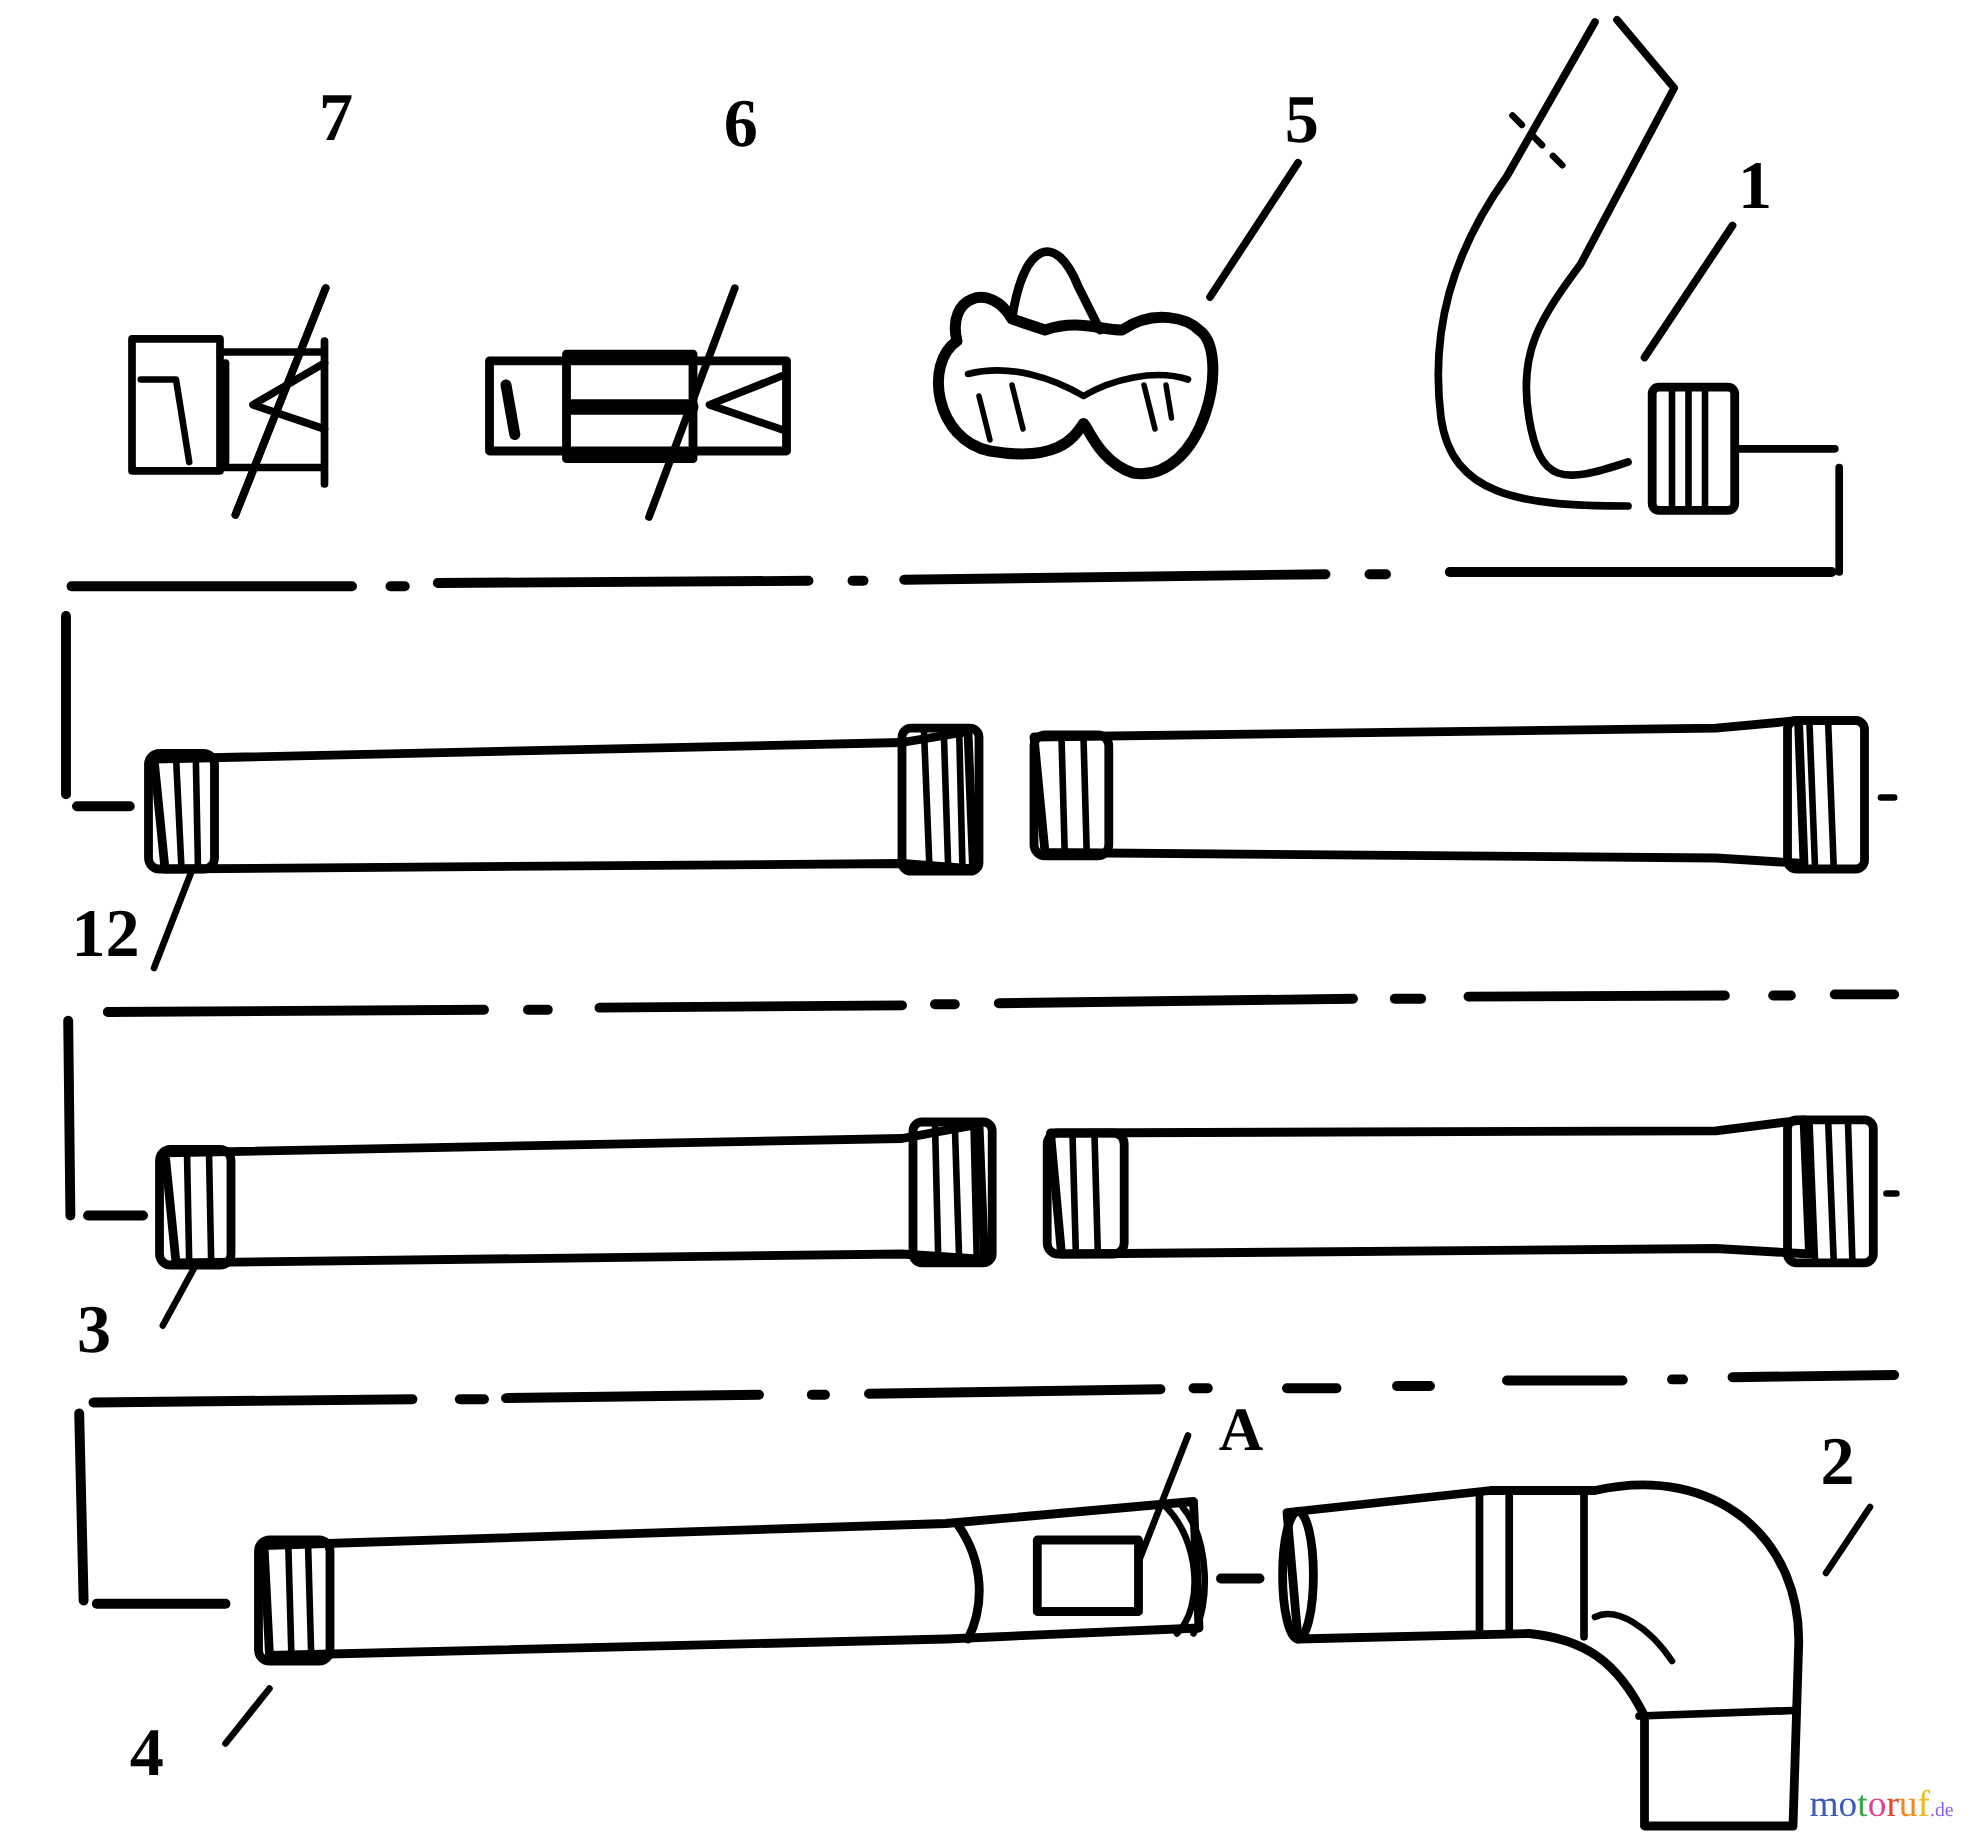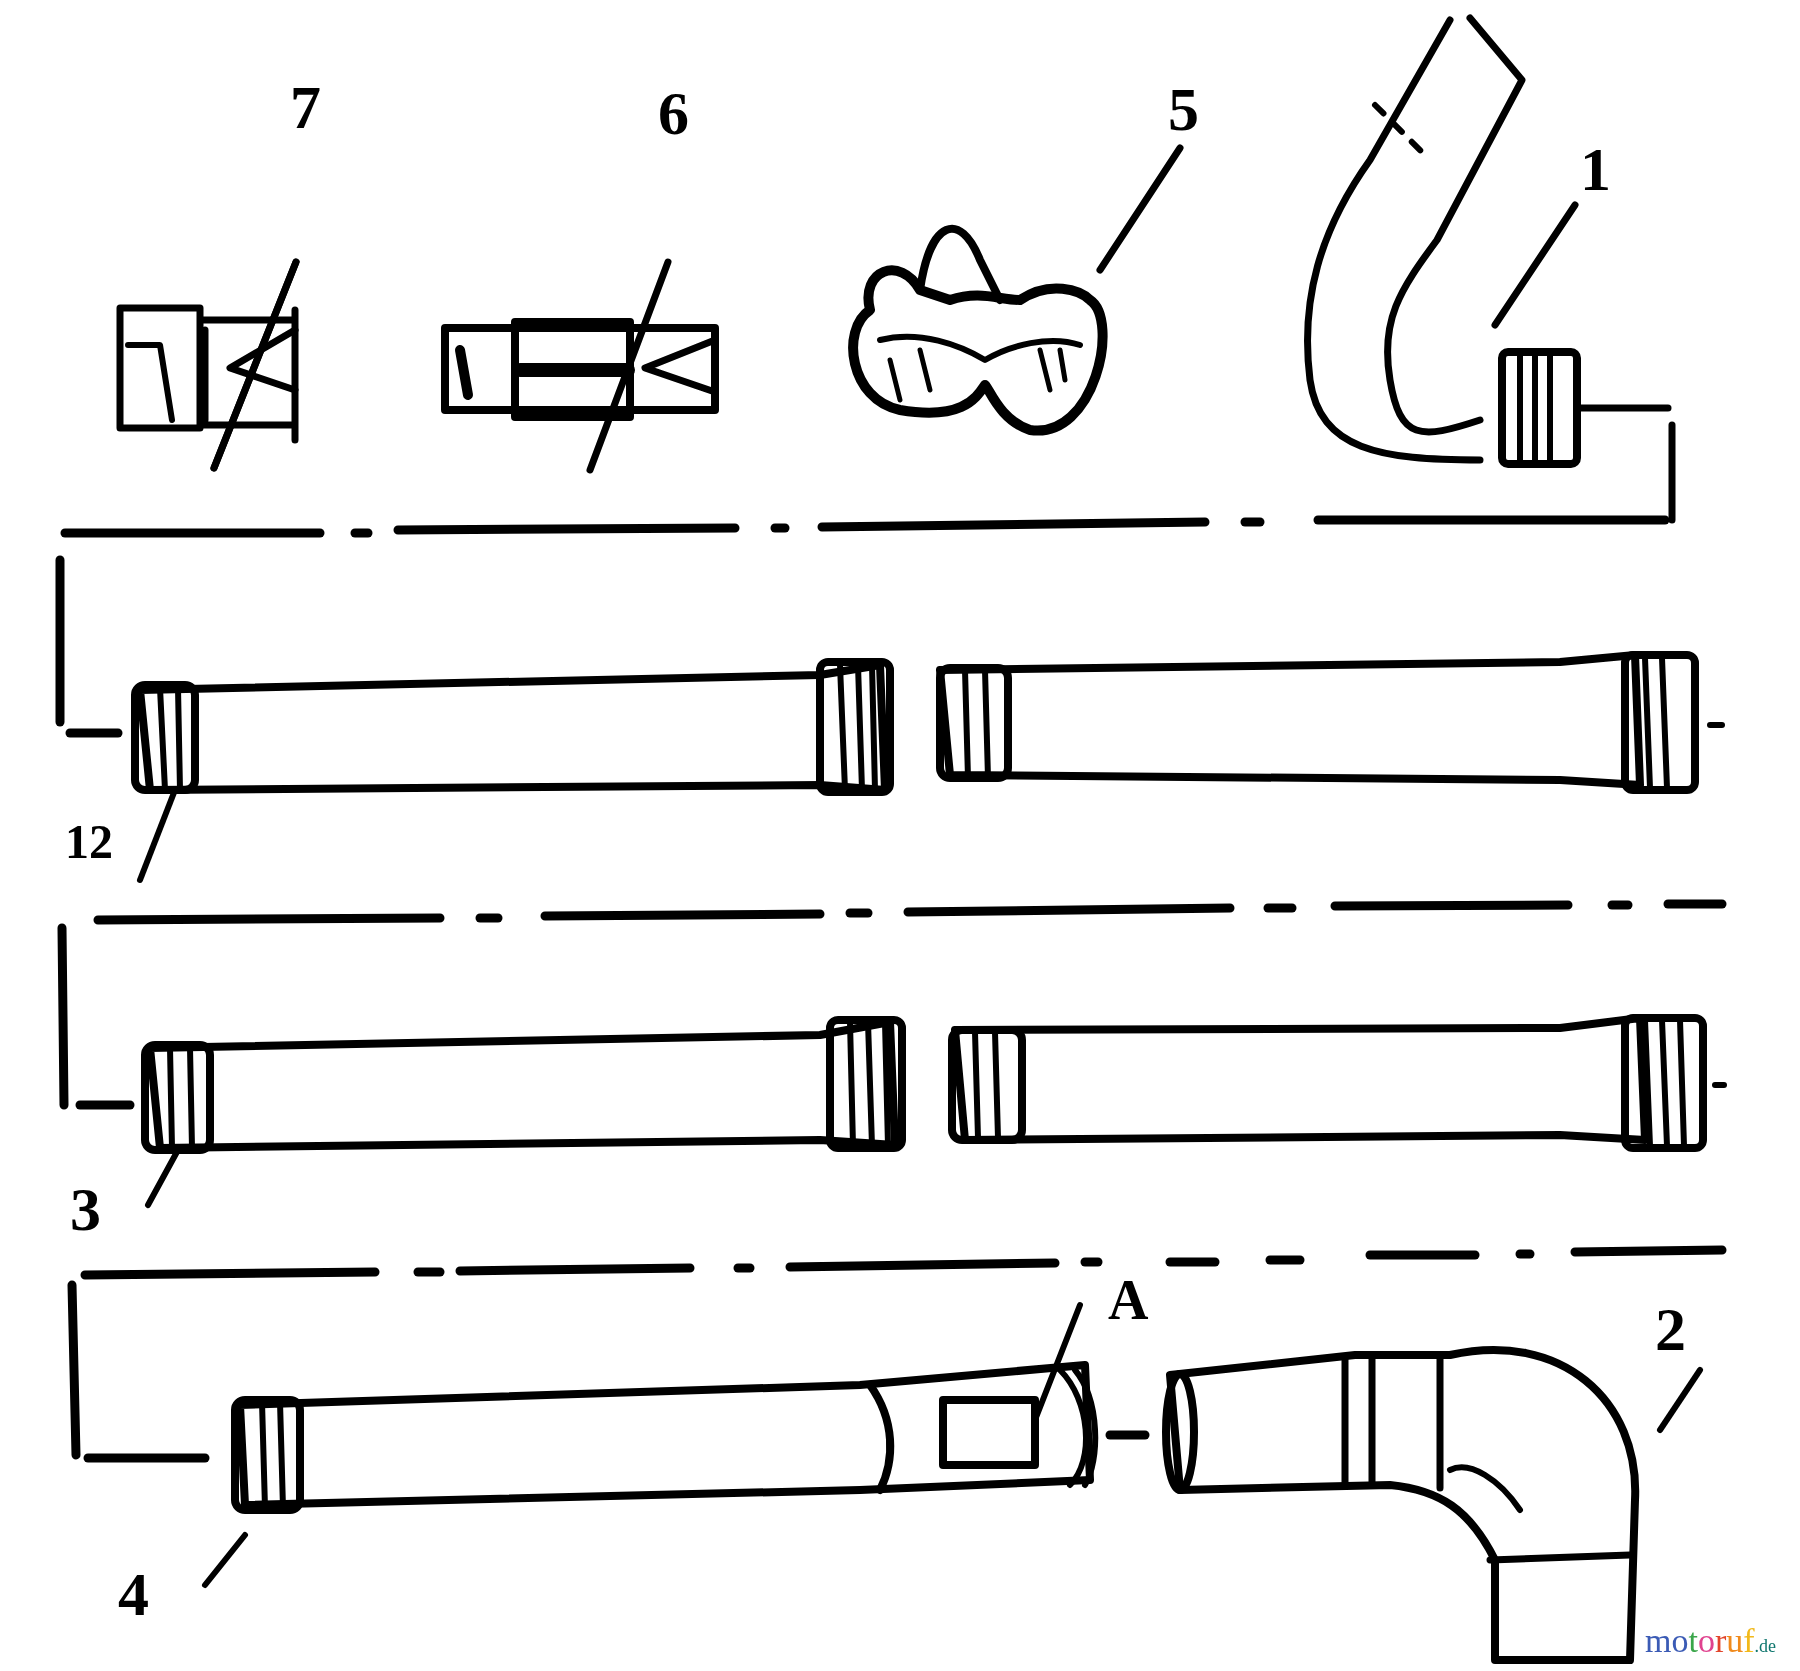--- a/index.html
+++ b/index.html
@@ -1,21 +1,21 @@
 <!DOCTYPE html>
 <html><head>
 <meta charset="utf-8">
 <style>
   html,body{margin:0;padding:0;background:#ffffff;}
   #stage{position:relative;width:1800px;height:1671px;overflow:hidden;background:#fff;}
   svg#art{position:absolute;left:0;top:0;}
   .lbl{position:absolute;font-family:"Liberation Serif","DejaVu Serif",serif;font-weight:bold;color:#000;line-height:1;}
   .wm{position:absolute;left:1645px;top:1622px;font-family:"Liberation Serif","DejaVu Serif",serif;font-size:34px;letter-spacing:0px;}
   .wm span{display:inline-block;}
-  .wm .de{font-size:18px;color:#0f766e;}
+  .wm .de{font-size:18px;color:#8b5cf6;}
 </style>
 </head>
 <body>
 
 <div id="stage">
 <svg id="art" width="1800" height="1671" viewBox="0 0 1800 1671">
   <g fill="none" stroke="#000" stroke-linecap="round" stroke-linejoin="round">
 
     <g>
       <line x1="296" y1="262" x2="214" y2="468" stroke-width="7"></line>
@@ -152,21 +152,21 @@
       <path d="M1450 1470 C 1470 1460, 1500 1480, 1520 1510" stroke-width="6"></path>
       <path d="M1490 1560 L1630 1555" stroke-width="7"></path>
     </g>
   </g>
 </svg>
 
 <div class="lbl" style="left:290px;top:76px;font-size:62px;">7</div>
 <div class="lbl" style="left:658px;top:82px;font-size:62px;">6</div>
 <div class="lbl" style="left:1168px;top:78px;font-size:62px;">5</div>
 <div class="lbl" style="left:1580px;top:138px;font-size:62px;">1</div>
-<div class="lbl" style="left:65px;top:818px;font-size:48px;text-align:right;">12</div>
+<div class="lbl" style="left:65px;top:818px;font-size:62px;text-align:right;">12</div>
 <div class="lbl" style="left:70px;top:1178px;font-size:62px;">3</div>
 <div class="lbl" style="left:1108px;top:1272px;font-size:56px;">A</div>
 <div class="lbl" style="left:1655px;top:1298px;font-size:62px;">2</div>
 <div class="lbl" style="left:118px;top:1563px;font-size:62px;">4</div>
 
 <div class="wm">
   <span style="color:#3b5bb5">m</span><span style="color:#3b5bb5">o</span><span style="color:#3aa64a">t</span><span style="color:#e0438f">o</span><span style="color:#e2452b">r</span><span style="color:#f08a1c">u</span><span style="color:#f2b91a">f</span><span class="de">.de</span>
 </div>
 </div>
 

